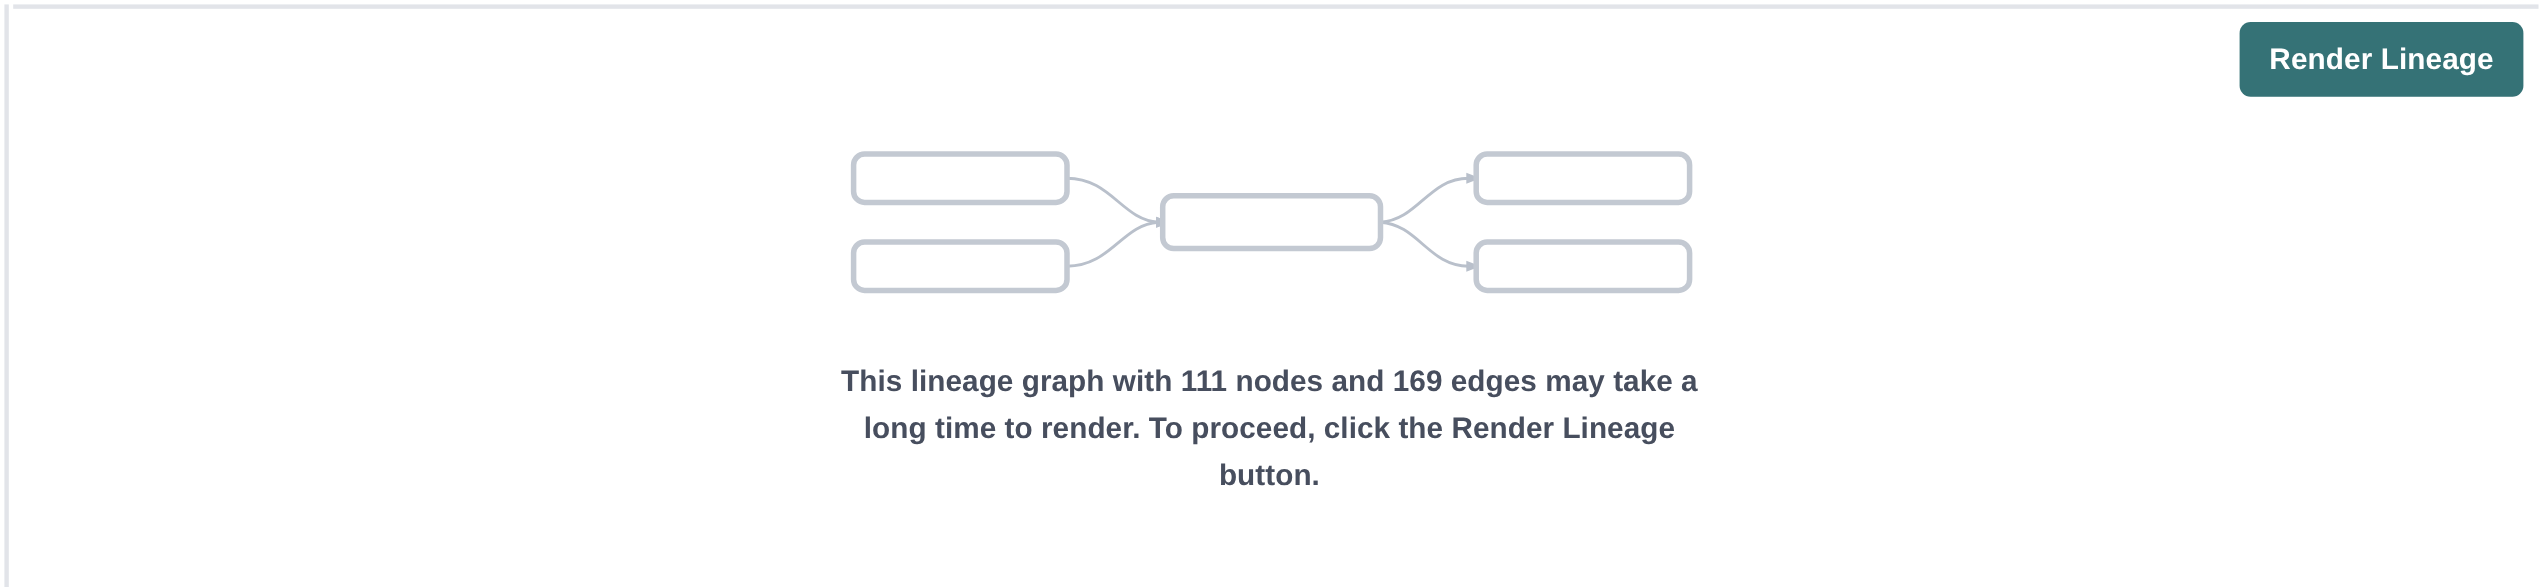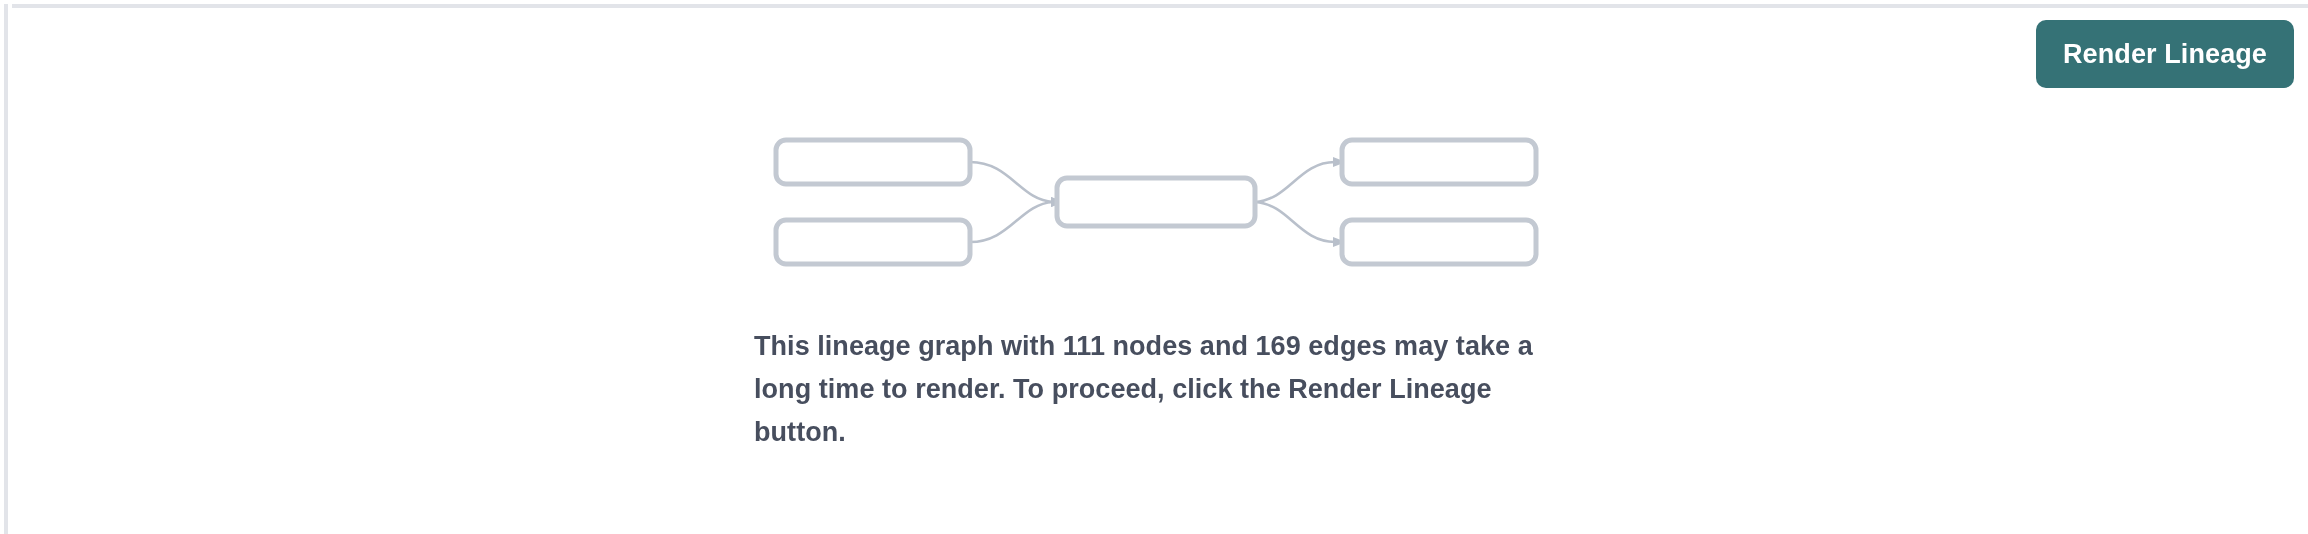--- a/index.html
+++ b/index.html
@@ -90,21 +90,21 @@
   .edge-head {
     fill: #b9c0cb;
   }
 
   
   .message {
     position: absolute;
     left: 754px;
     top: 325px;
     width: 800px;
-    text-align: left;
+    text-align: center;
     color: #474e5e;
     font-family: "Liberation Sans", sans-serif;
     font-size: 27px;
     font-weight: bold;
     line-height: 43px;
     letter-spacing: 0.05px;
   }
 </style>
 </head>
 <body>

